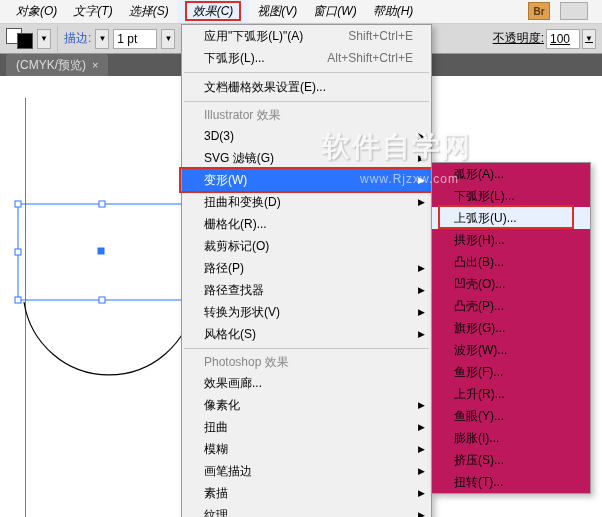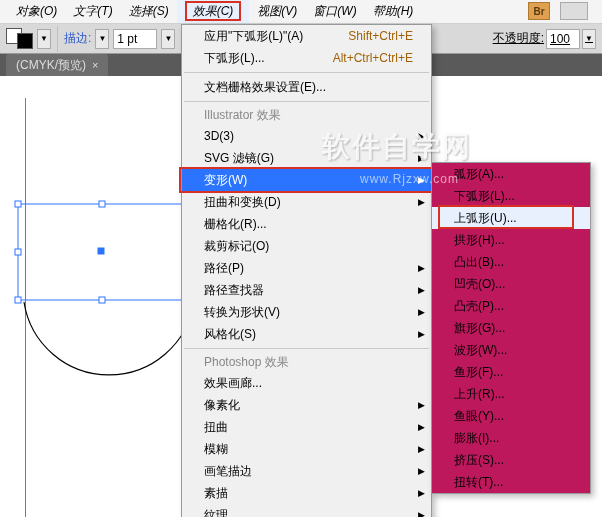--- a/index.html
+++ b/index.html
@@ -24,21 +24,21 @@
 
 .tabbar { background: #5a5a5a; height: 22px; display: flex; align-items: center; color: #ddd; padding-left: 6px; }
 .tab { background: #6e6e6e; padding: 3px 10px; border-radius: 3px 3px 0 0; display: flex; align-items: center; gap: 6px; }
 .tab-close { font-size: 11px; }
 
 .canvas { position: absolute; top: 76px; left: 0; right: 0; bottom: 0; background: #fff; }
 .artboard-edge { position: absolute; top: 98px; left: 0; width: 26px; bottom: 0; background: #fff; border-right: 1px solid #7a7a7a; }
 
 .dropdown { position: absolute; top: 24px; left: 181px; width: 251px; background: #f0f0f0; border: 1px solid #999; box-shadow: 3px 3px 6px rgba(0,0,0,.25); }
 .dd-item { height: 22px; display: flex; align-items: center; padding: 0 18px 0 22px; position: relative; }
-.dd-item .shortcut { margin-left: auto; color: #a16207; }
+.dd-item .shortcut { margin-left: auto; color: #737373; }
 .dd-item.arrow::after { content: "▶"; position: absolute; right: 6px; font-size: 9px; }
 .dd-sep { border-top: 1px solid #c8c8c8; margin: 3px 2px; }
 .dd-head { height: 20px; padding: 0 22px; color: #888; display: flex; align-items: center; }
 .dd-item.sel { background: #2a74ff; color: #fff; }
 .dd-item.sel::after { color: #fff; }
 .highlight-row { position: absolute; left: -3px; right: -3px; top: -2px; bottom: -2px; border: 2px solid #d93025; pointer-events: none; }
 
 .submenu { position: absolute; top: 162px; left: 431px; width: 160px; background: #be185d; border: 1px solid #999; box-shadow: 3px 3px 6px rgba(0,0,0,.25); }
 .sub-item { height: 22px; display: flex; align-items: center; padding: 0 22px; position: relative; }
 .sub-item.hov { background: #e8f0fe; }
@@ -135,21 +135,21 @@
   <path d="M8 6 A 86 86 0 0 0 178 6" fill="none" stroke="#000" stroke-width="1.2"></path>
 </svg>
 
 <div class="dropdown">
   <div class="dd-item">
     <span>应用"下弧形(L)"(A)</span>
     <span class="shortcut">Shift+Ctrl+E</span>
   </div>
   <div class="dd-item">
     <span>下弧形(L)...</span>
-    <span class="shortcut">Alt+Ctrl+Ctrl+E</span>
+    <span class="shortcut">Alt+Shift+Ctrl+E</span>
   </div>
   <div class="dd-sep"></div>
   <div class="dd-item">
       <span>文档栅格效果设置(E)...</span>
     </div>
   <div class="dd-sep"></div>
   <div class="dd-head">Illustrator 效果</div>
   <div class="dd-item arrow">
       <span>3D(3)</span>
     </div>

